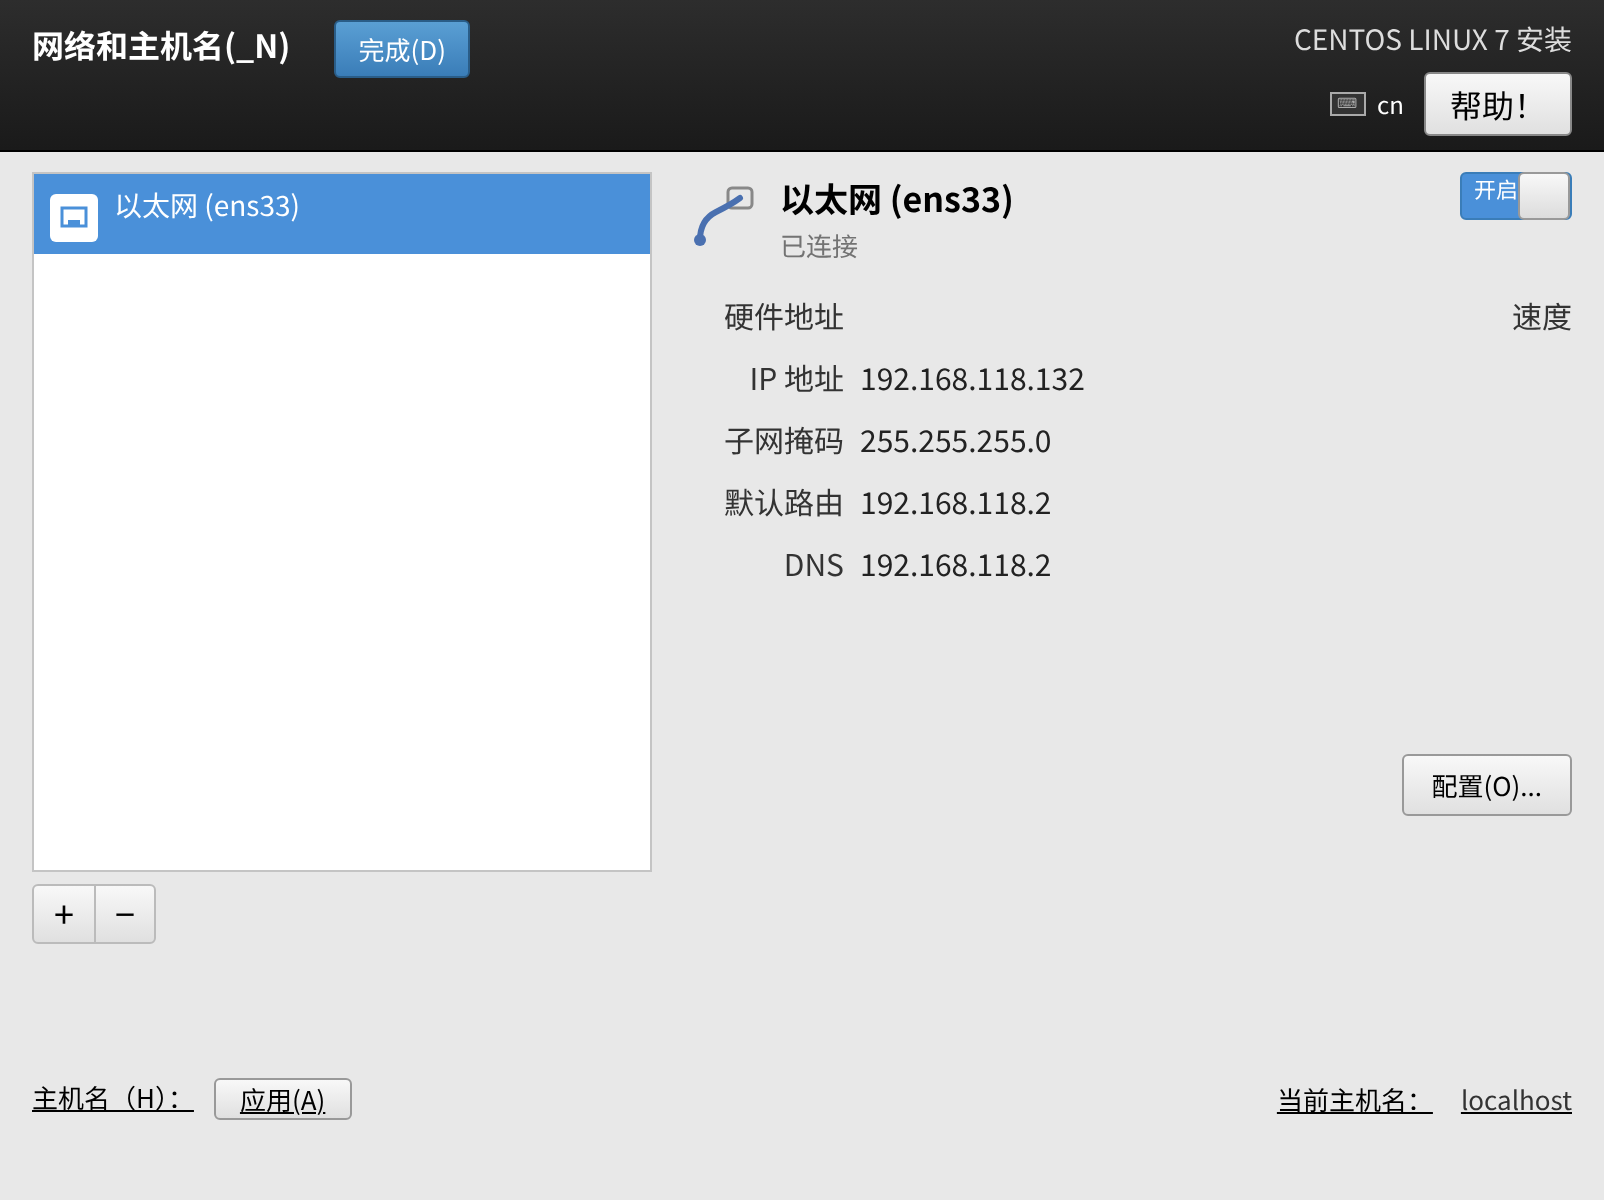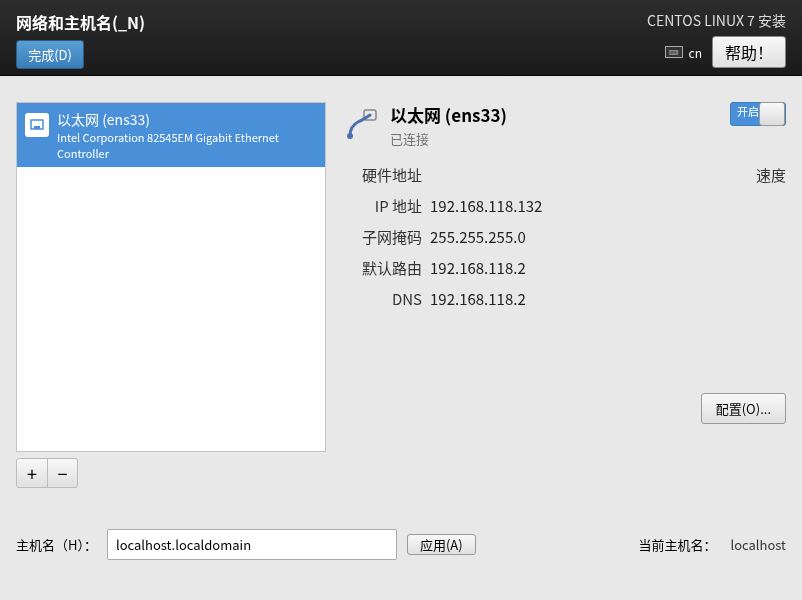--- a/index.html
+++ b/index.html
@@ -1,29 +1,29 @@
 <!DOCTYPE html>
 <html><head>
 <meta charset="utf-8">
 <style>
 * { margin: 0; padding: 0; box-sizing: border-box; font-family: "WenQuanYi Micro Hei", "Noto Sans CJK SC", sans-serif; }
 body { width: 802px; height: 600px; background: #e8e8e8; overflow: hidden; position: relative; }
 
 .top-bar { background: linear-gradient(to bottom, #2d2d2d 0%, #1a1a1a 100%); height: 76px; padding: 10px 16px 8px 16px; display: flex; justify-content: space-between; align-items: flex-start; border-bottom: 1px solid #000; }
-.top-left { display: flex; flex-direction: column; gap: 6px; }
+.top-left { display: flex; flex-direction: row; gap: 22px; }
 .page-title { color: #fff; font-size: 16px; font-weight: bold; }
 .done-btn { background: linear-gradient(to bottom, #5a9fd4, #3a7db8); color: #fff; border: 1px solid #2a5d88; border-radius: 3px; padding: 4px 10px; font-size: 13px; cursor: pointer; width: 68px; }
 .top-right { display: flex; flex-direction: column; align-items: flex-end; gap: 6px; }
 .installer-title { color: #ddd; font-size: 14px; }
 .top-right-row { display: flex; align-items: center; gap: 10px; }
 .kb-indicator { display: flex; align-items: center; gap: 6px; color: #fff; font-size: 12px; }
 .kb-icon { width: 18px; height: 12px; border: 1px solid #aaa; background: #333; display: inline-flex; align-items: center; justify-content: center; font-size: 7px; color: #aaa; }
 .help-btn { background: linear-gradient(to bottom, #f8f8f8, #e0e0e0); border: 1px solid #888; border-radius: 3px; padding: 3px 12px; font-size: 16px; cursor: pointer; }
 
-.content { padding: 26px 16px 16px 16px; display: flex; gap: 18px; }
+.content { padding: 10px 16px 16px 16px; display: flex; gap: 18px; }
 .left-col { width: 310px; display: flex; flex-direction: column; }
 .nic-list { height: 350px; border: 1px solid #c4c4c4; background: #fff; }
 .nic-item { background: #4a90d9; color: #fff; padding: 6px 8px; display: flex; align-items: flex-start; gap: 8px; }
 .nic-icon-wrap { width: 24px; height: 24px; background: #fff; border-radius: 3px; display: flex; align-items: center; justify-content: center; margin-top: 4px; }
 .nic-text { flex: 1; }
 .nic-title { font-size: 14px; }
 .nic-sub { font-size: 11px; }
 .list-btns { display: flex; gap: 0; margin-top: 6px; border: 1px solid #bbb; border-radius: 3px; overflow: hidden; width: fit-content; background: linear-gradient(to bottom, #f8f8f8, #e0e0e0); }
 .list-btns button { width: 30px; height: 28px; border: none; background: transparent; font-size: 18px; cursor: pointer; }
 .list-btns button + button { border-left: 1px solid #bbb; }
@@ -35,21 +35,21 @@
 .detail-title { font-size: 17px; font-weight: bold; }
 .detail-status { font-size: 13px; color: #737373; margin-top: 2px; }
 .toggle { width: 56px; height: 24px; background: #4a90d9; border: 1px solid #3a7db8; border-radius: 3px; position: relative; cursor: pointer; display: flex; align-items: flex-start; }
 .toggle-label { color: #fff; font-size: 11px; padding-left: 6px; }
 .toggle-handle { position: absolute; right: 0; top: -1px; width: 26px; height: 24px; background: linear-gradient(to bottom, #f8f8f8, #dcdcdc); border: 1px solid #999; border-radius: 3px; }
 .detail-table { margin-top: 16px; display: grid; grid-template-columns: 78px auto; row-gap: 10px; column-gap: 8px; font-size: 15px; color: #222; }
 .detail-table .k { text-align: right; color: #333; }
 .configure-row { display: flex; justify-content: flex-end; margin-top: 84px; }
 .cfg-btn { background: linear-gradient(to bottom, #f8f8f8, #e0e0e0); border: 1px solid #999; border-radius: 3px; padding: 5px 14px; font-size: 13px; cursor: pointer; }
 
-.hostname-row { position: absolute; bottom: 40px; left: 16px; right: 16px; display: flex; align-items: center; gap: 10px; font-size: 13px; }
+.hostname-row { position: absolute; bottom: 40px; left: 16px; right: 16px; display: flex; gap: 10px; font-size: 13px; text-decoration: underline; }
 .hostname-row input { width: 290px; padding: 5px 8px; border: 1px solid #aaa; border-radius: 2px; font-size: 13px; }
 .apply-btn { background: linear-gradient(to bottom, #f8f8f8, #e0e0e0); border: 1px solid #999; border-radius: 3px; padding: 0 12px; font-size: 13px; cursor: pointer; }
 .hostname-right { margin-left: auto; display: flex; align-items: center; gap: 14px; }
 .current-host-val { color: #333; }
 
 </style>
 </head>
 <body>
 
 <div class="top-bar">
@@ -74,21 +74,20 @@
     <div class="nic-list">
       <div class="nic-item">
         <div class="nic-icon-wrap">
           <svg width="16" height="16" viewBox="0 0 16 16">
               <rect x="2" y="3" width="12" height="9" fill="none" stroke="#4a90d9" stroke-width="1.5"></rect>
               <rect x="5" y="9" width="6" height="3" fill="#4a90d9"></rect>
             </svg>
         </div>
         <div class="nic-text">
           <div class="nic-title">以太网 (ens33)</div>
-          <div class="nic-sub">Intel Corporation 82545EM Gigabit Ethernet Controller</div>
         </div>
       </div>
     </div>
     <div class="list-btns">
       <button>+</button>
       <button>−</button>
     </div>
   </div>
 
   <div class="right-col">
@@ -126,19 +125,18 @@
     </div>
 
     <div class="configure-row">
       <button class="cfg-btn">配置(O)...</button>
     </div>
   </div>
 </div>
 
 <div class="hostname-row">
   <span>主机名（H）：</span>
-  <input type="text" value="localhost.localdomain" style="">
   <button class="apply-btn">应用(A)</button>
   <div class="hostname-right">
     <span>当前主机名：</span>
     <span class="current-host-val">localhost</span>
   </div>
 </div>
 
 </body></html>

